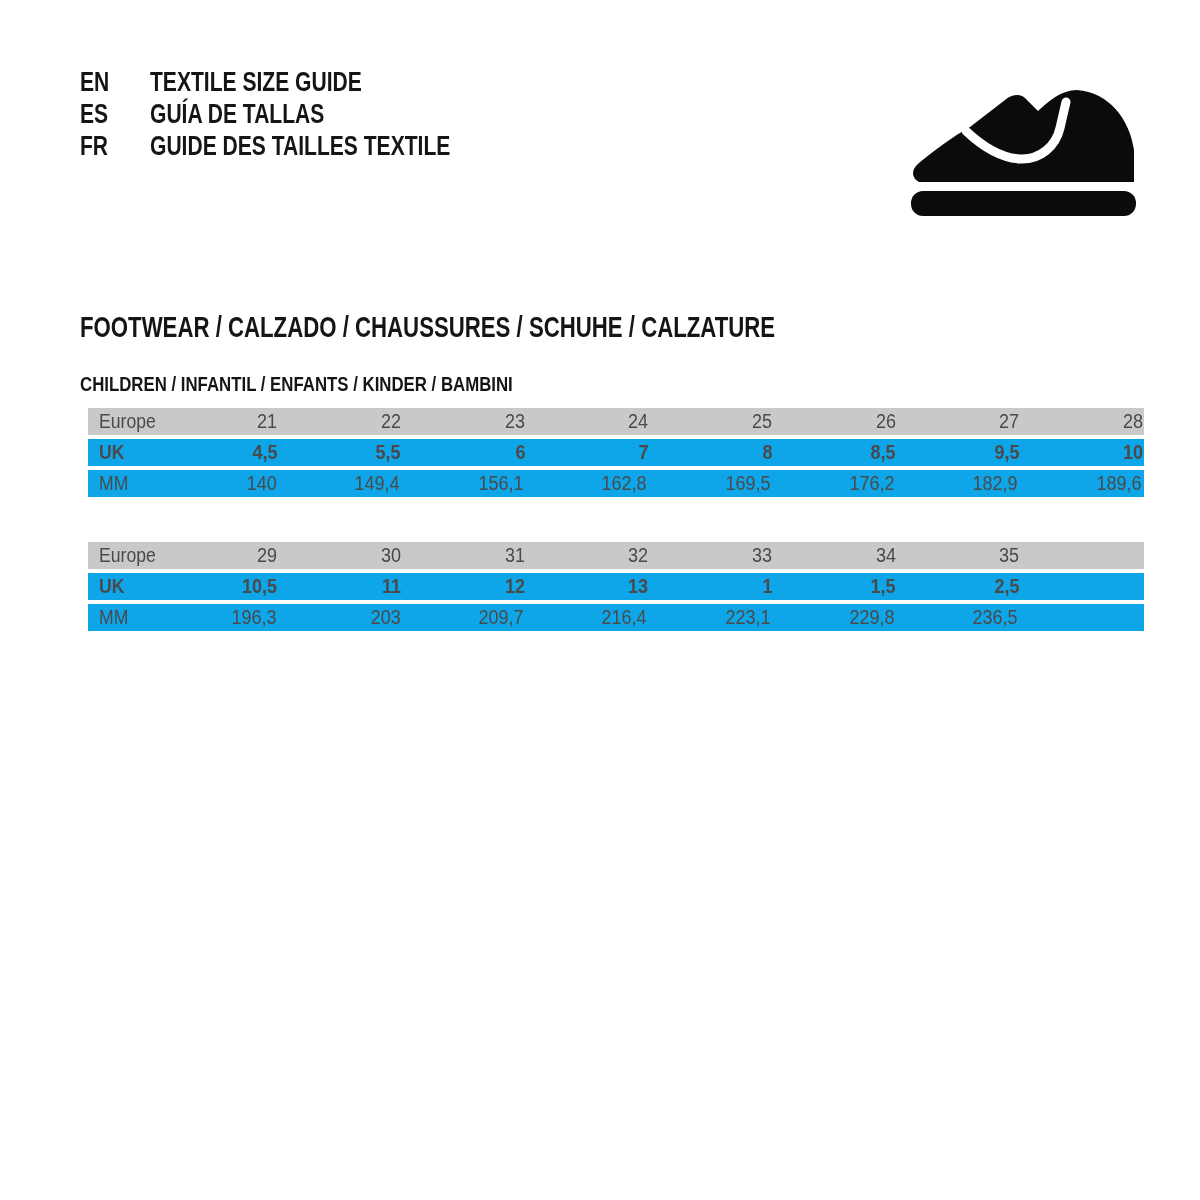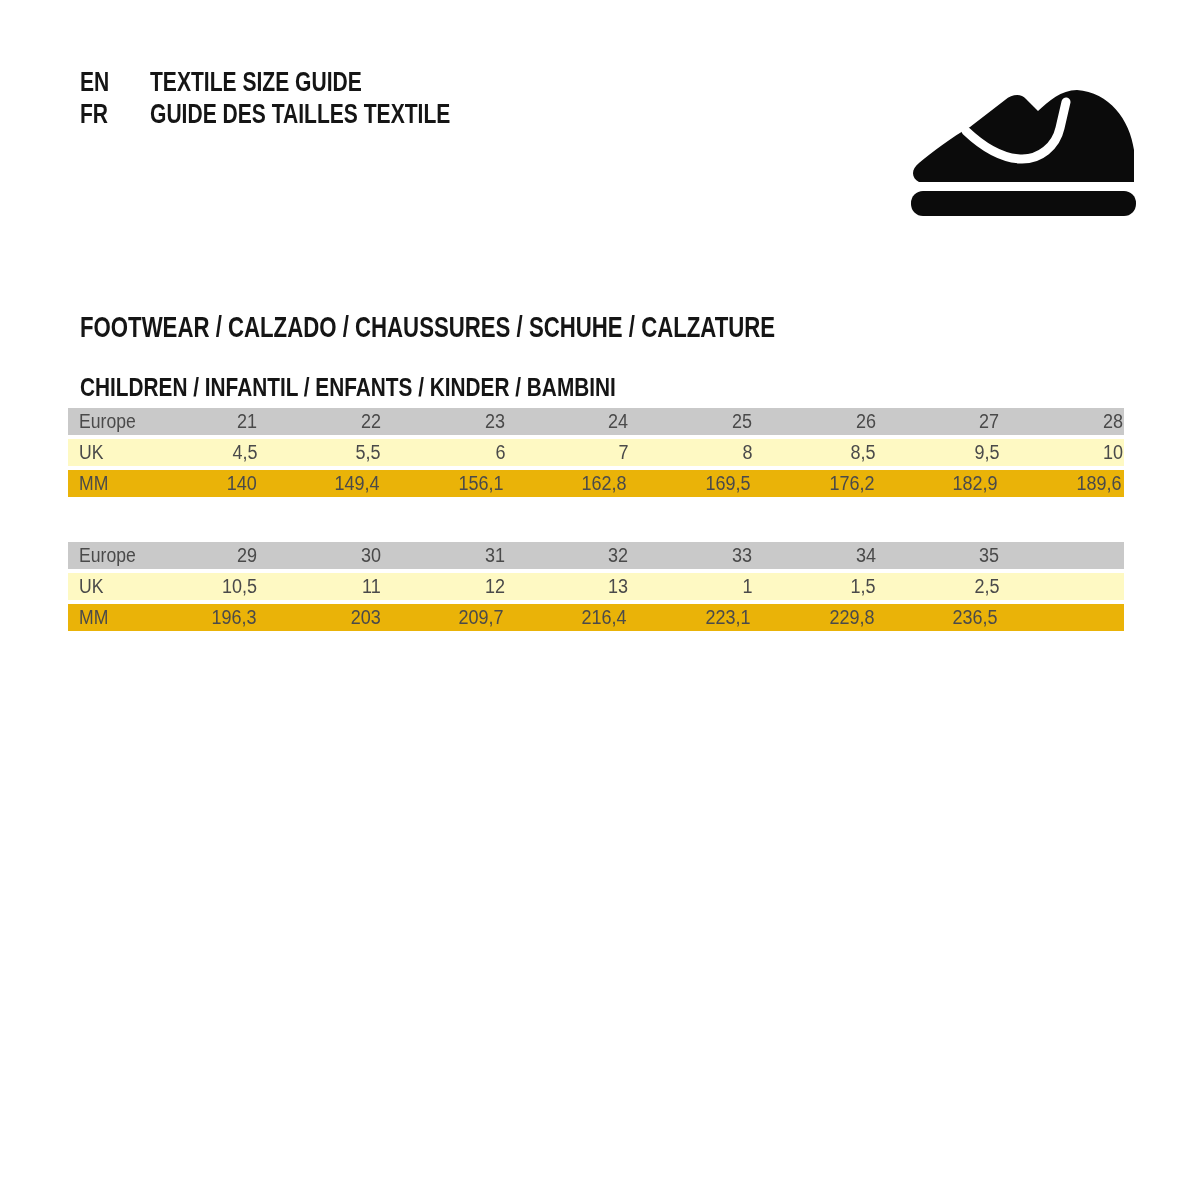--- a/index.html
+++ b/index.html
@@ -27,51 +27,55 @@
   }
   .lang-code { width: 70px; }
 
   
   .shoe-icon { position: absolute; left: 908px; top: 86px; width: 230px; height: 130px; }
   .shoe-icon svg { display: block; width: 100%; height: 100%; }
 
   
   .title { position: absolute; left: 80px; top: 310px; font-size: 30px; font-weight: bold; color: #151515; white-space: nowrap; }
   .title .cond { display: inline-block; transform: scaleX(0.74); transform-origin: 0 50%; white-space: nowrap; }
-  .subtitle { position: absolute; left: 80px; top: 372px; font-size: 26px; font-weight: bold; color: #151515; white-space: nowrap; }
+  .subtitle { position: absolute; left: 80px; top: 372px; font-size: 21px; font-weight: bold; color: #151515; white-space: nowrap; }
   .subtitle .cond { display: inline-block; transform: scaleX(0.80); transform-origin: 0 50%; white-space: nowrap; }
 
   
-  .size-table { position: absolute; left: 68px; width: 1056px; }
+  .size-table { position: absolute; left: 88px; width: 1056px; }
   #table-0 { top: 408px; }
   #table-1 { top: 542px; }
   .trow {
     display: grid;
     grid-template-columns: 67px repeat(8, 1fr);
     height: 27px;
     margin-bottom: 4px;
     align-items: center;
   }
   .trow-0 { background: #c9c9c9; }
-  .trow-1 { background: #fef9c3; }
-  .trow-2 { background: #eab308; }
+  .trow-1 { background: #0ea5e9; font-weight: bold; }
+  .trow-2 { background: #0ea5e9; }
   .tcell { font-size: 20px; color: #4a4a4a; text-align: right; white-space: nowrap; line-height: 27px; }
   .tlabel { text-align: left; padding-left: 11px; }
   .condL { display: inline-block; transform: scaleX(0.88); transform-origin: 0 50%; }
   .condV { display: inline-block; transform: scaleX(0.90); transform-origin: 50% 50%; }
 </style>
 </head>
 <body>
 
 <div class="canvas">
 
   <div class="lang-list">
     <div class="lang-row">
       <span class="lang-code">EN</span>
       <span class="lang-label">TEXTILE SIZE GUIDE</span>
+    </div>
+    <div class="lang-row">
+      <span class="lang-code">ES</span>
+      <span class="lang-label">GUÍA DE TALLAS</span>
     </div>
     <div class="lang-row">
       <span class="lang-code">FR</span>
       <span class="lang-label">GUIDE DES TAILLES TEXTILE</span>
     </div>
   </div>
 
   <div class="shoe-icon">
     <svg viewBox="0 0 230 130" xmlns="http://www.w3.org/2000/svg" aria-hidden="true">
 

